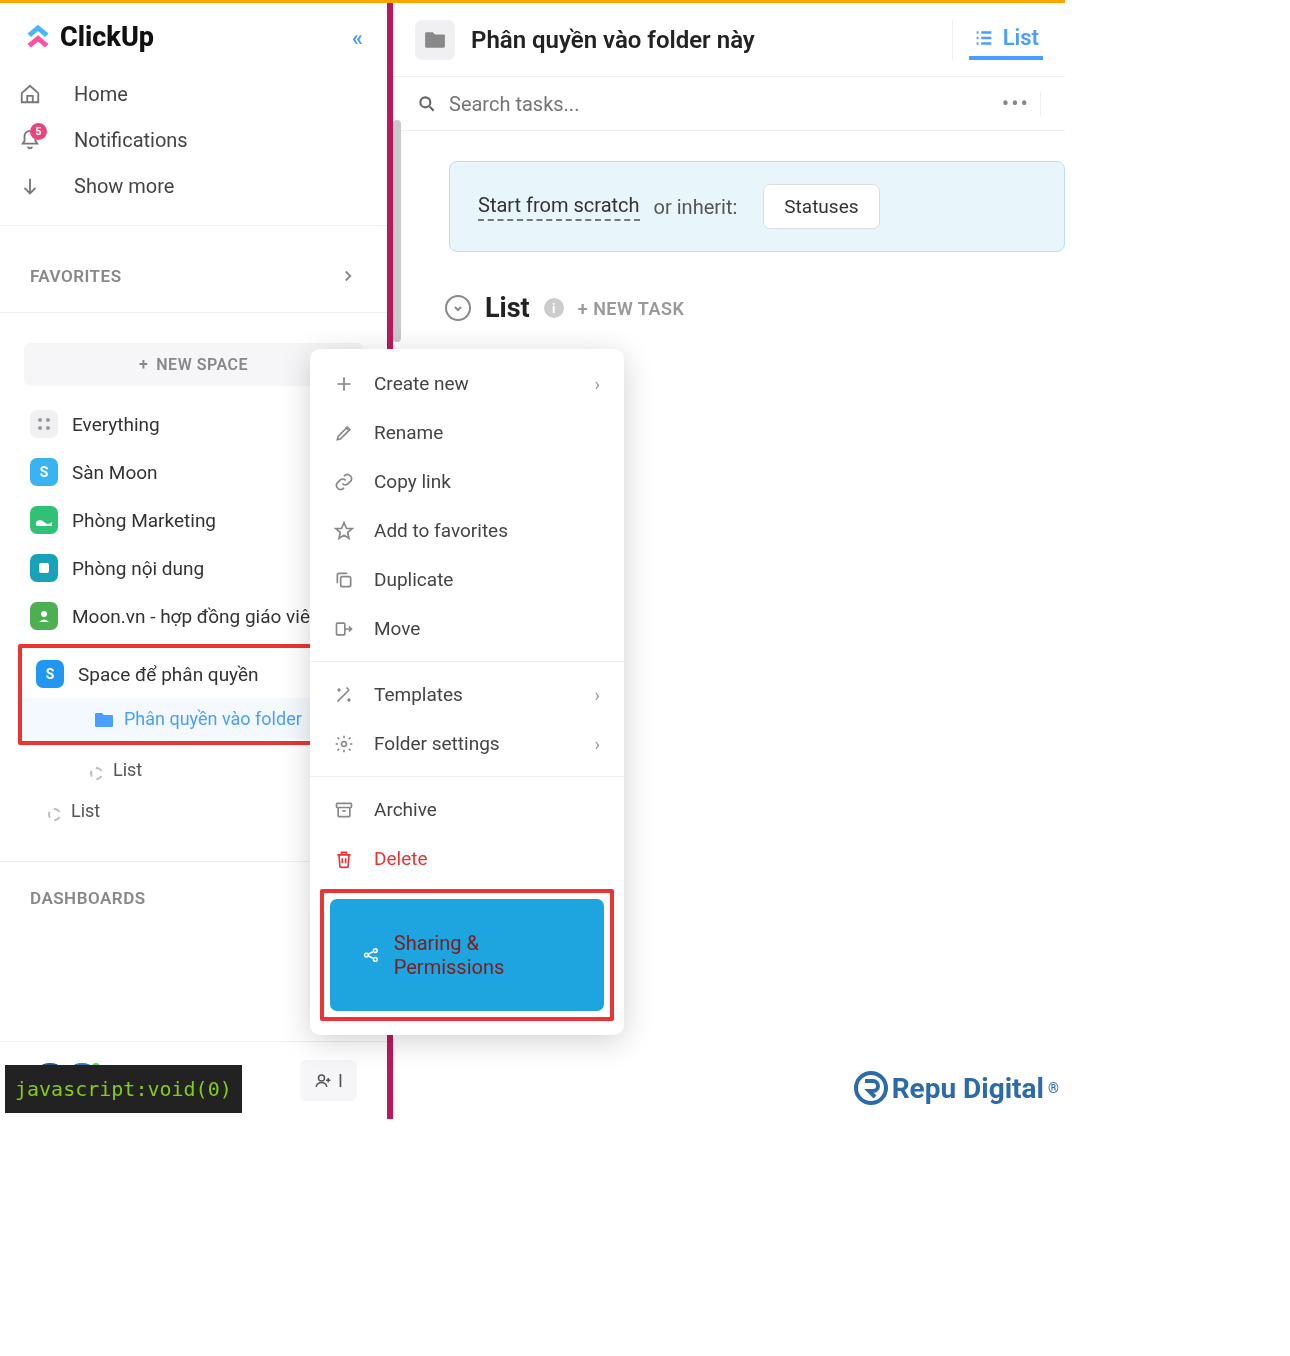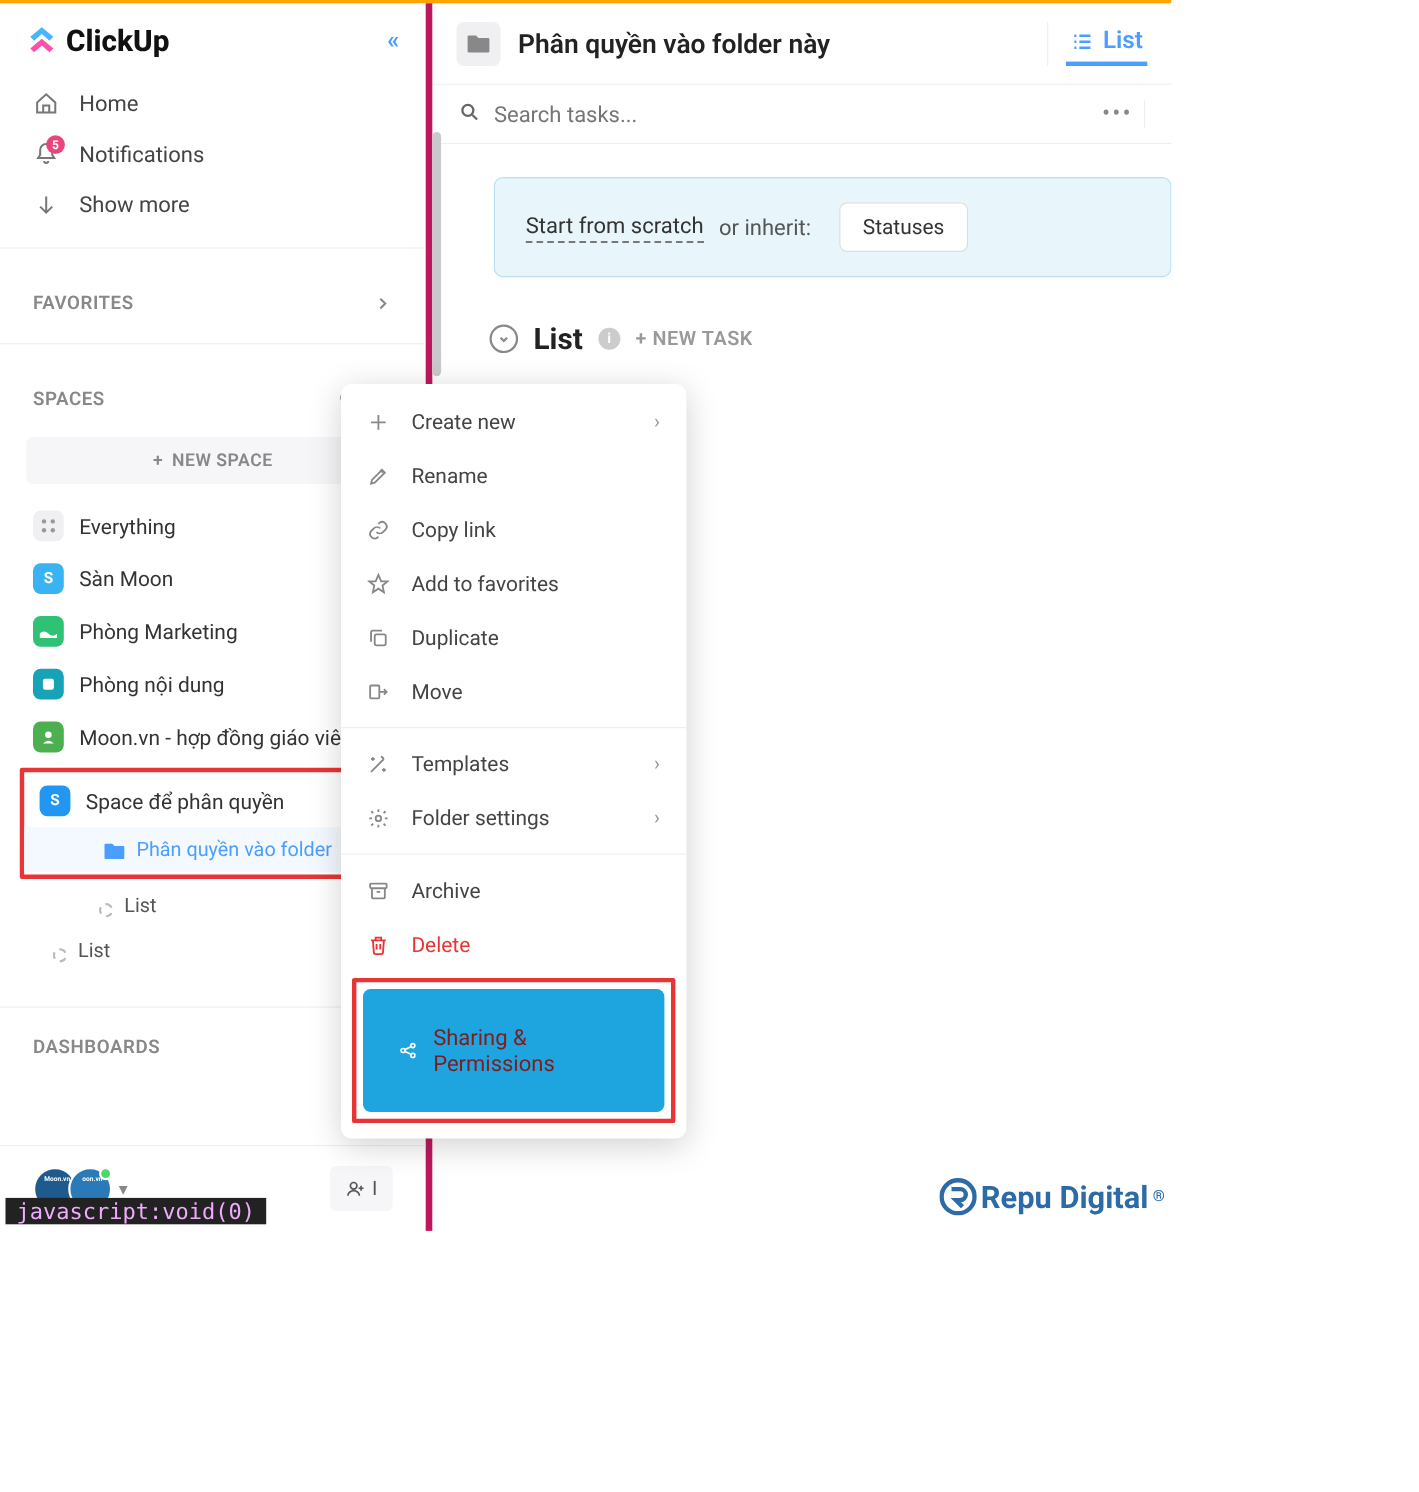--- a/index.html
+++ b/index.html
@@ -4,21 +4,21 @@
 <style>
 *{box-sizing:border-box;margin:0;padding:0;font-family:-apple-system,BlinkMacSystemFont,"Segoe UI",Roboto,sans-serif}
 body{background:#fff;width:1065px;height:1119px;position:relative;overflow:hidden}
 .top-bar{height:3px;background:#ffa500;width:100%}
 .app{display:flex;height:calc(100% - 3px)}
 .sidebar{width:393px;border-right:6px solid #be185d;display:flex;flex-direction:column;position:relative}
 .sb-header{display:flex;align-items:center;justify-content:space-between;padding:18px 24px}
 .logo{display:flex;align-items:center;gap:8px;font-size:27px;font-weight:800;color:#111}
 .logo-icon{width:28px;height:28px}
 .collapse-btn{color:#4a9eff;font-size:22px;font-weight:700;cursor:pointer}
-.nav-item{display:flex;align-items:flex-end;gap:18px;padding:11px 30px;font-size:20px;color:#444;cursor:pointer}
+.nav-item{display:flex;align-items:flex-end;gap:32px;padding:11px 18px;font-size:20px;color:#444;cursor:pointer}
 .nav-item .icon{width:24px;height:24px;display:flex;align-items:center;justify-content:center;color:#777}
 .nav-item .icon svg{width:22px;height:22px}
 .badge{background:#e8457a;color:#fff;font-size:11px;border-radius:50%;width:17px;height:17px;display:flex;align-items:center;justify-content:center;position:absolute;top:-5px;right:-5px;font-weight:700}
 .icon-wrap{position:relative}
 .section-header{display:flex;align-items:center;justify-content:space-between;padding:24px 30px 10px;color:#888;font-size:17px;font-weight:600;letter-spacing:.5px}
 .section-header .actions{display:flex;align-items:center;gap:14px;color:#888}
 .section-header .actions svg{width:18px;height:18px}
 .divider{height:1px;background:#eee;margin:16px 0}
 .new-space{margin:14px 24px;background:#f6f6f8;border-radius:6px;padding:12px;text-align:center;color:#888;font-size:16px;font-weight:600;letter-spacing:.5px;cursor:pointer;display:flex;align-items:center;justify-content:center;gap:8px}
 .space-list{flex:1;overflow-y:auto}
@@ -45,21 +45,21 @@
 .avatar-label{position:absolute;top:6px;left:2px;font-size:6px;color:#fff;font-weight:700;text-align:center;width:100%}
 .online-dot{width:12px;height:12px;background:#4cd964;border:2px solid #fff;border-radius:50%;position:absolute;top:-2px;right:-2px}
 .invite{display:flex;align-items:center;gap:6px;color:#555;font-size:18px;background:#f6f6f8;padding:10px 14px;border-radius:6px;cursor:pointer}
 .main{flex:1;display:flex;flex-direction:column;min-width:0}
 .main-header{display:flex;align-items:center;gap:16px;padding:16px 22px;border-bottom:1px solid #eee}
 .folder-chip{width:40px;height:40px;background:#f0f0f2;border-radius:7px;display:flex;align-items:center;justify-content:center;color:#888}
 .main-title{font-size:24px;font-weight:600;color:#222;flex:1;white-space:nowrap;overflow:hidden;text-overflow:ellipsis}
 .view-tab{display:flex;align-items:center;gap:8px;color:#4a9eff;font-size:22px;font-weight:600;padding:6px 4px;border-bottom:4px solid #4a9eff}
 .view-tab svg{width:22px;height:22px}
 .search-row{display:flex;align-items:center;padding:14px 24px;border-bottom:1px solid #eee;gap:14px}
-.search-input{flex:1;display:flex;align-items:flex-start;gap:12px;font-size:20px;color:#999}
+.search-input{flex:1;display:flex;align-items:center;gap:12px;font-size:20px;color:#999}
 .search-input input{border:0;outline:0;font-size:20px;color:#333;flex:1}
 .dots{color:#888;font-size:22px;letter-spacing:2px;padding:0 10px;cursor:pointer;border-right:1px solid #eee}
 .banner{margin:30px 0 0 56px;background:#e8f5fb;border:1px solid #b8e0f2;border-radius:8px;padding:22px 28px;display:flex;align-items:center;gap:14px;font-size:20px}
 .banner .sfs{color:#333;border-bottom:2px dashed #777;padding-bottom:2px}
 .banner .inherit{color:#555}
 .status-chip{background:#fff;border:1px solid #ddd;border-radius:7px;padding:10px 20px;font-size:19px;color:#333;margin-left:12px}
 .list-section{padding:40px 24px 0 52px}
 .list-header{display:flex;align-items:center;gap:14px}
 .list-header .chev{width:26px;height:26px;border:2px solid #888;border-radius:50%;display:flex;align-items:center;justify-content:center;color:#888}
 .list-header h2{font-size:27px;font-weight:700;color:#222}
@@ -71,21 +71,21 @@
 .menu-item .micon svg{width:20px;height:20px}
 .menu-item .chev-r{margin-left:auto;color:#999;font-size:18px}
 .menu-item.danger{color:#e83434}
 .menu-item.danger .micon{color:#e83434}
 .menu-divider{height:1px;background:#eee;margin:8px 0}
 .share-btn{margin:12px 16px 6px;background:#1ea5e0;color:#7f1d1d;border-radius:7px;padding:32px;display:flex;align-items:center;justify-content:center;gap:14px;font-size:20px;font-weight:400;cursor:pointer;border:4px solid #e83434;outline:4px solid transparent}
 .share-wrap{border:4px solid #e83434;border-radius:2px;margin:6px 10px 4px;padding:2px}
 .share-wrap .share-btn{border:0;margin:4px}
 .watermark{position:absolute;right:6px;bottom:14px;font-size:28px;font-weight:700;color:#2d6aa8;display:flex;align-items:center;gap:4px}
 .watermark .reg{font-size:14px;vertical-align:super}
-.js-void{position:absolute;left:5px;bottom:6px;background:#222;color:#f0abfc;font-size:20px;padding:0 10px;font-family:monospace}
+.js-void{position:absolute;left:5px;bottom:6px;background:#222;color:#84cc16;font-size:20px;padding:12px 10px;font-family:monospace}
 .scroll-indicator{position:absolute;left:393px;top:120px;width:8px;height:222px;background:#c9c9cc;border-radius:4px}
 </style>
 </head>
 <body>
 
 <div class="top-bar"></div>
 <div class="app">
   <aside class="sidebar">
     <div class="sb-header">
       <div class="logo">
@@ -130,32 +130,20 @@
       <span>FAVORITES</span>
       <span class="actions">
           <svg viewBox="0 0 24 24" fill="none" stroke="currentColor" stroke-width="2.5">
             <path d="M9 6 L15 12 L9 18"></path>
           </svg>
         </span>
     </div>
 
     <div class="divider"></div>
 
-    <div class="section-header">
-      <span>SPACES</span>
-      <span class="actions">
-        <svg viewBox="0 0 24 24" fill="none" stroke="currentColor" stroke-width="2">
-            <circle cx="10" cy="10" r="6"></circle>
-            <path d="M20 20 L15 15"></path>
-          </svg>
-        <svg viewBox="0 0 24 24" fill="none" stroke="currentColor" stroke-width="2.5">
-            <path d="M6 9 L12 15 L18 9"></path>
-          </svg>
-      </span>
-    </div>
 
     <div class="new-space">
       <span>+</span>
       <span>NEW SPACE</span>
     </div>
 
     <div class="space-list">
       <div class="space-item">
         <span class="space-badge sb-everything">
             <svg width="16" height="16" viewBox="0 0 16 16" fill="#999">

